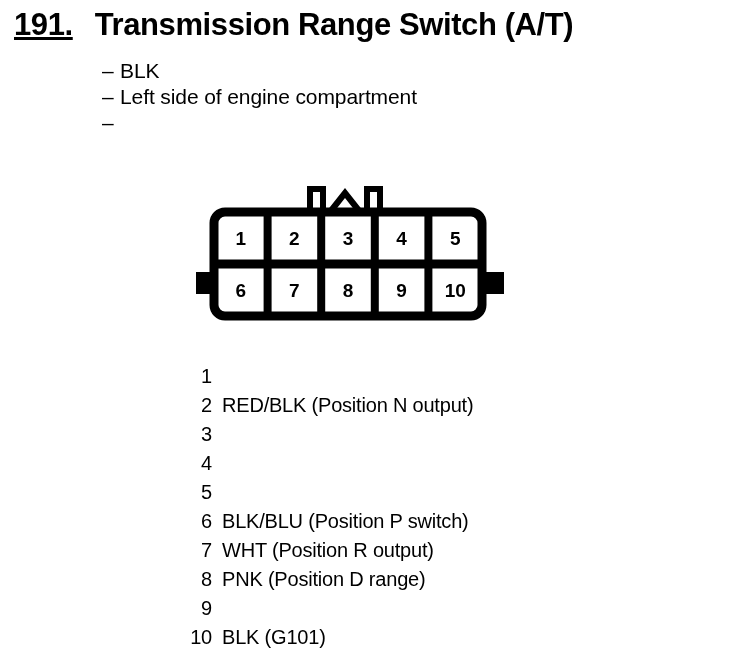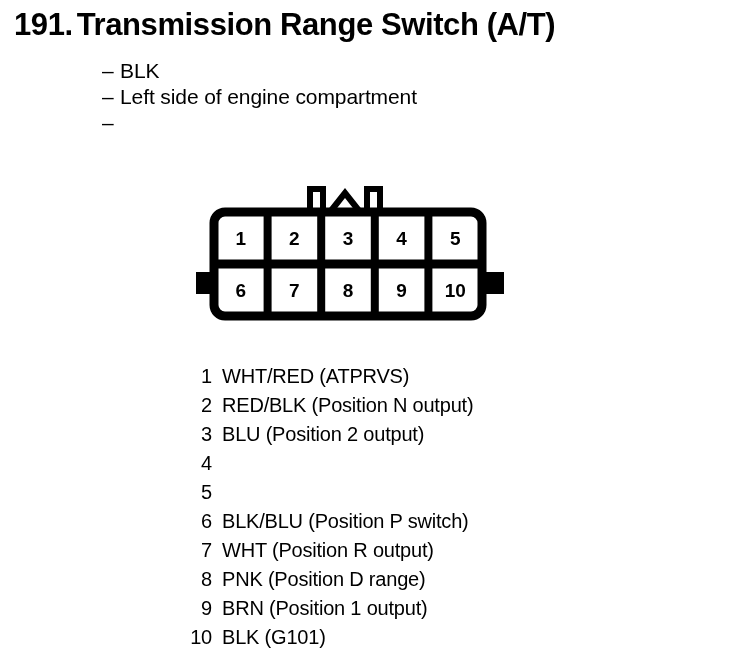--- a/index.html
+++ b/index.html
@@ -23,21 +23,22 @@
     position: absolute;
     left: 14px;
     top: 7px;
     font-size: 31px;
     font-weight: bold;
     letter-spacing: -0.4px;
     white-space: nowrap;
     line-height: 36px;
   }
   .page-title .num {
-    margin-right: 4px;
+    margin-right: 22px;
+    text-decoration: underline;
   }
 
   
   .spec-list {
     position: absolute;
     left: 102px;
     top: 58px;
     width: 620px;
   }
   .spec-item {
@@ -157,29 +158,27 @@
     <text class="pin-num-text" x="104.4" y="117" text-anchor="middle">7</text>
     <text class="pin-num-text" x="158" y="117" text-anchor="middle">8</text>
     <text class="pin-num-text" x="211.6" y="117" text-anchor="middle">9</text>
     <text class="pin-num-text" x="265.2" y="117" text-anchor="middle">10</text>
   </svg>
 </div>
 
 <div class="pin-legend">
   <div class="pin-row">
     <span class="pin-no">1</span>
-    <span class="pin-label">WHT/RED (ATPRVS)</span>
   </div>
   <div class="pin-row">
     <span class="pin-no">2</span>
     <span class="pin-label">RED/BLK (Position N output)</span>
   </div>
   <div class="pin-row">
     <span class="pin-no">3</span>
-    <span class="pin-label">BLU (Position 2 output)</span>
   </div>
   <div class="pin-row">
     <span class="pin-no">4</span>
   </div>
   <div class="pin-row">
     <span class="pin-no">5</span>
   </div>
   <div class="pin-row">
     <span class="pin-no">6</span>
     <span class="pin-label">BLK/BLU (Position P switch)</span>
@@ -187,19 +186,18 @@
   <div class="pin-row">
     <span class="pin-no">7</span>
     <span class="pin-label">WHT (Position R output)</span>
   </div>
   <div class="pin-row">
     <span class="pin-no">8</span>
     <span class="pin-label">PNK (Position D range)</span>
   </div>
   <div class="pin-row">
     <span class="pin-no">9</span>
-    <span class="pin-label">BRN (Position 1 output)</span>
   </div>
   <div class="pin-row">
     <span class="pin-no">10</span>
     <span class="pin-label">BLK (G101)</span>
   </div>
 </div>
 
 </body></html>

